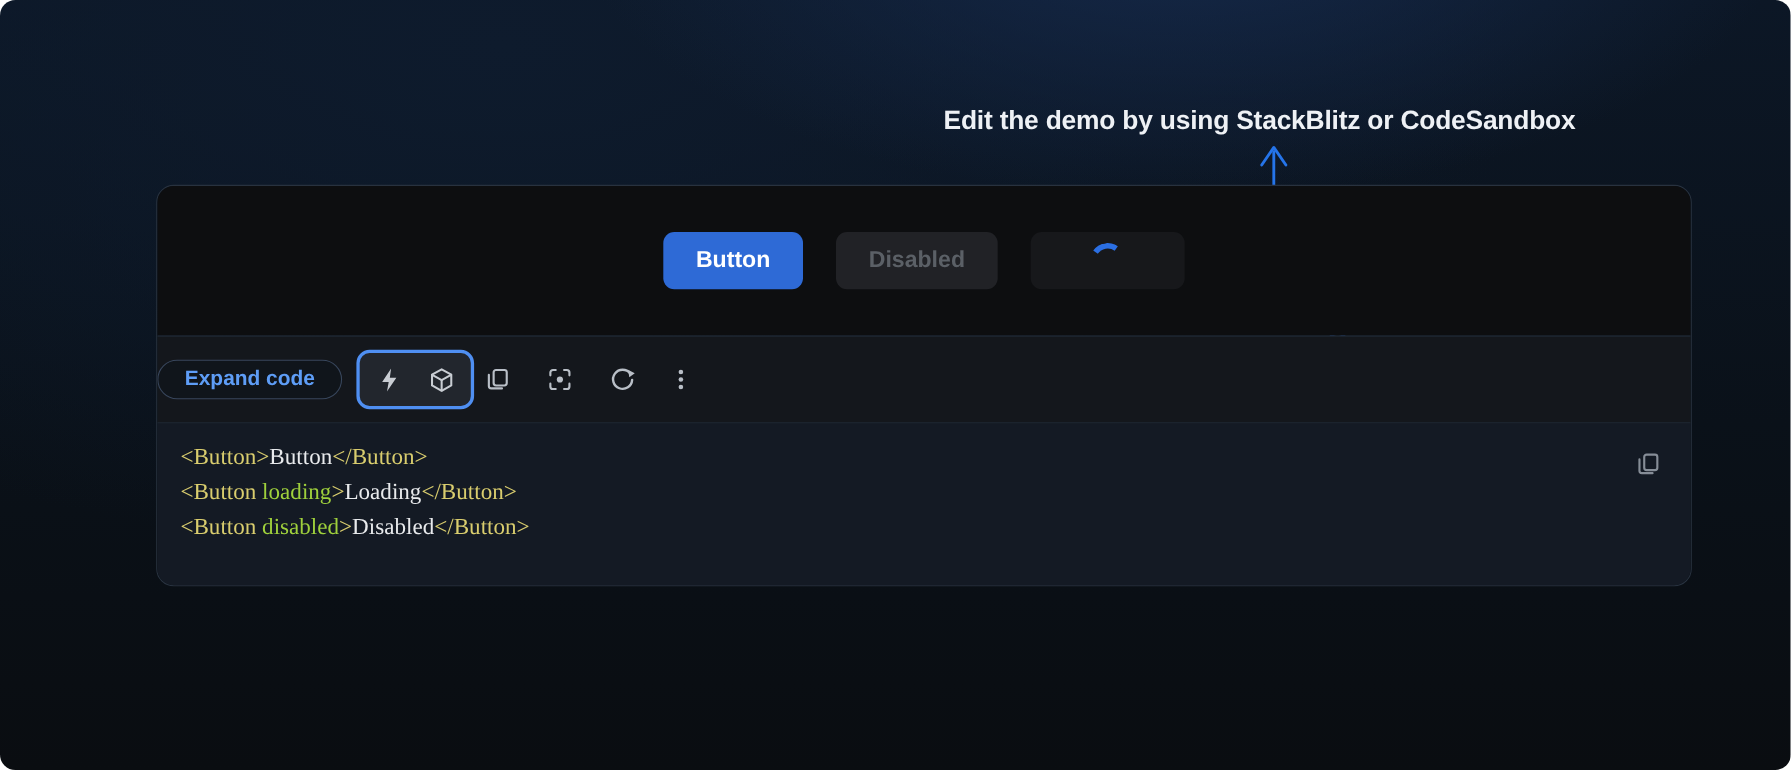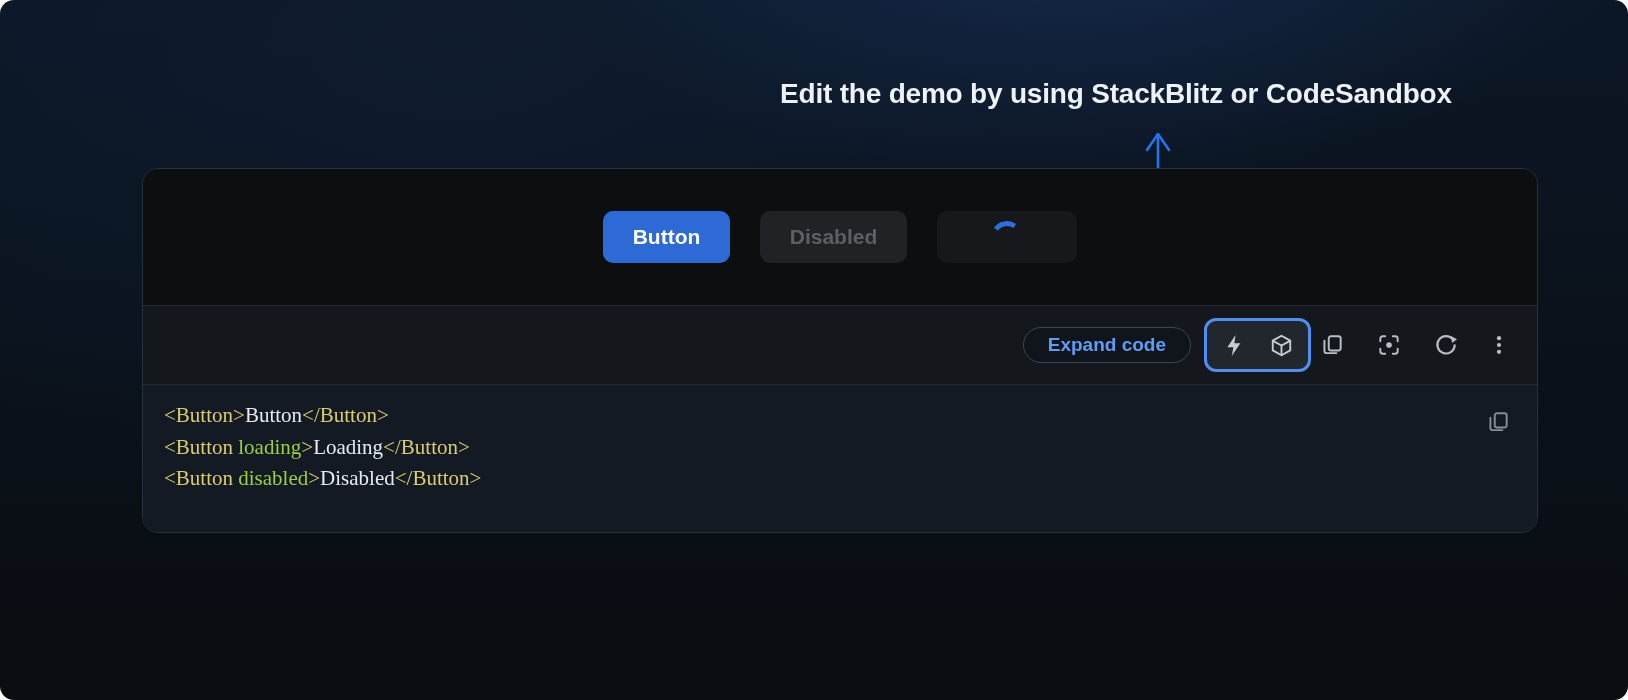--- a/index.html
+++ b/index.html
@@ -10,22 +10,23 @@
     border-radius:14px;
     overflow:hidden;
     font-family:"Liberation Sans", sans-serif;
     background:
       radial-gradient(950px 430px at 66% -10%, #15294a 0%, rgba(13,22,38,0) 58%),
       radial-gradient(1500px 750px at 28% 6%, #0e1b2d 0%, rgba(10,14,20,0) 62%),
       linear-gradient(180deg, #0c1726 0%, #0a1119 55%, #0a0d11 100%);
   }
   
   .annotation-title{
-    position:absolute;left:780px;top:78px;width:730px;
-    font-size:28px;font-weight:700;letter-spacing:-0.2px;
+    position:absolute;left:780px;top:96px;width:730px;
+    text-align:center;
+    font-size:24px;font-weight:700;letter-spacing:-0.2px;
     color:#eef1f5;
   }
   
   .arrow-overlay{position:absolute;left:0;top:0;width:1628px;height:700px;pointer-events:none;}
   
   .demo-card{
     position:absolute;left:142px;top:168px;width:1396px;height:365px;
     border-radius:16px;border:1px solid #28323f;overflow:hidden;
     display:flex;flex-direction:column;
   }
@@ -44,21 +45,21 @@
   .btn-loading{width:140px;background:#17181b;position:relative;}
   .spinner{
     width:32px;height:32px;border-radius:50%;
     border:5px solid transparent;border-top-color:#2b6fe3;
     transform:rotate(-10deg);
   }
   
   .demo-toolbar{
     height:80px;flex:0 0 80px;background:#14171c;
     border-top:1px solid #222c39;border-bottom:1px solid #222c39;
-    display:flex;align-items:center;justify-content:flex-end;
+    display:flex;align-items:center;
     padding-right:26px;
   }
   .expand-code-btn{
     height:36px;padding:0 24px;border-radius:18px;
     background:rgba(10,16,26,0.35);
     border:1.5px solid #38465c;
     color:#5e9df6;font-size:19px;font-weight:600;
     font-family:"Liberation Sans", sans-serif;
     display:flex;align-items:center;cursor:pointer;
     margin-right:13px;

